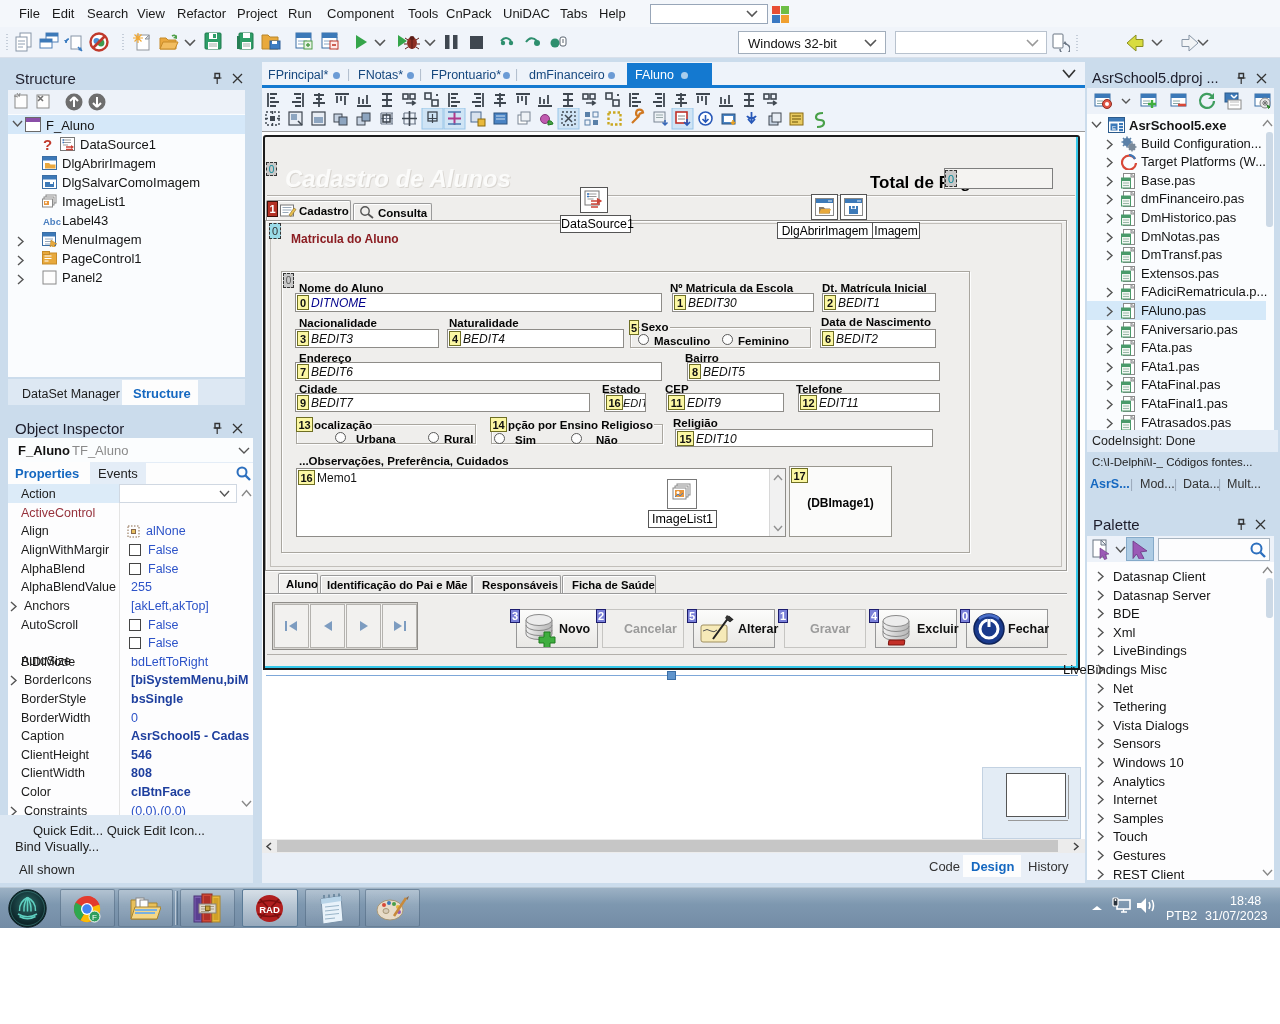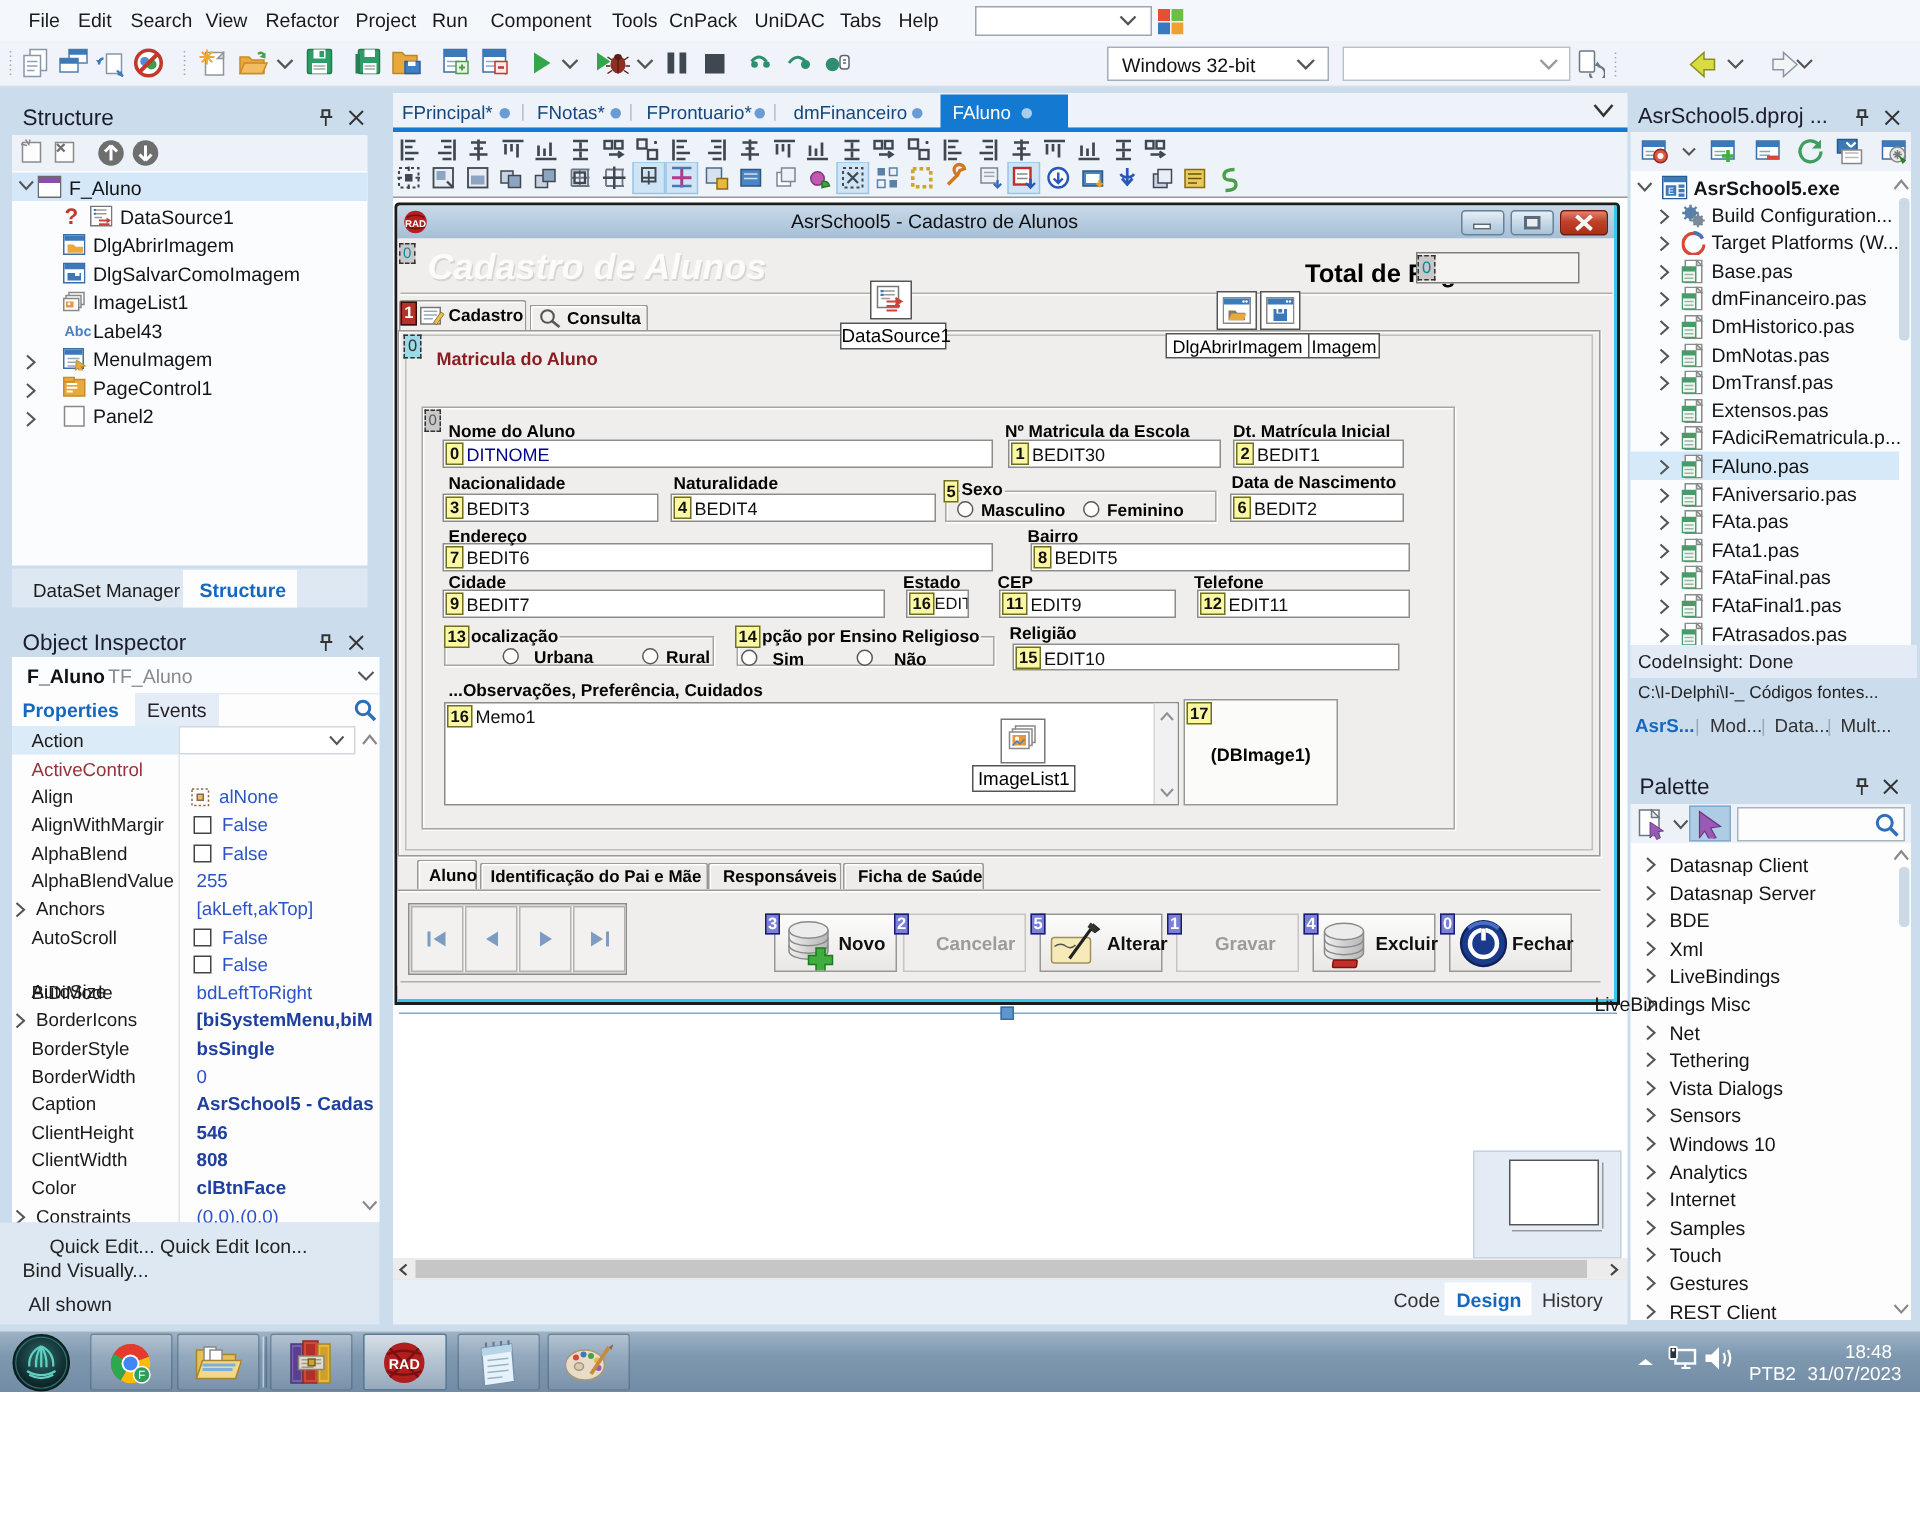--- a/index.html
+++ b/index.html
@@ -24,21 +24,21 @@
 .doctab { position:absolute; top:6px; font-size:12.5px; color:#15477e; }
 .tabdot { position:absolute; width:7px; height:7px; border-radius:50%; background:#6b9bd5; top:10px; }
 .tabsep { position:absolute; top:6px; color:#b0bccc; font-size:12px; }
 #designtools { left:262px; top:88px; width:823px; height:43px; background:#eef3fa; }
 #canvas { left:262px; top:132px; width:823px; height:707px; background:#ffffff; }
 
 #formwin { left:263px; top:135px; width:817px; height:535px; border:2px solid #1c1c1c; border-radius:3px 3px 0 0; background:#efeeec; }
 #ftitle { left:0px; top:0px; width:813px; height:22px; background:linear-gradient(#c9d9e9,#a5bfd6); border-radius:2px 2px 0 0; }
 #fclient { left:0px; top:22px; width:813px; height:509px; background:#efeeec; }
 .flabel { position:absolute; font-weight:bold; font-size:11.5px; color:#050505; white-space:nowrap; z-index:3; }
-.fedit { position:absolute; background:#fff; border:1px solid #8e8c88; font-size:12px; color:#111; white-space:nowrap; overflow:hidden; }
+.fedit { position:absolute; background:#fff; border:1px solid #8e8c88; font-size:12px; color:#111; white-space:nowrap; overflow:hidden;font-style:italic; }
 .ytag { position:absolute; background:#fbf7a3; border:1px solid #6e6e24; font-size:11px; font-weight:bold; color:#111; text-align:center; line-height:14px; z-index:5; }
 .btag { position:absolute; background:#7a80d8; border:1px solid #1c1c6e; font-size:11px; font-weight:bold; color:#fff; text-align:center; line-height:13px; z-index:5; }
 .gbox { position:absolute; border:1px solid #a9a69f; box-shadow:1px 1px 0 #fdfdfd inset, 1px 1px 0 #fdfdfd; }
 .radio { position:absolute; width:11px; height:11px; border:1px solid #5a5a5a; border-radius:50%; background:#fdfdfd; }
 .rlabel { position:absolute; font-weight:bold; font-size:11.5px; color:#050505; white-space:nowrap; }
 .nvbox { position:absolute; background:#fff; border:1px solid #555; }
 .nvlabel { position:absolute; background:#fff; border:1px solid #555; font-size:12.5px; color:#000; text-align:center; white-space:nowrap; }
 .btn { position:absolute; background:linear-gradient(#fcfcfb,#e9e8e5); border:1px solid #979797; font-weight:bold; font-size:12.5px; color:#101010; }
 .btn.dis { background:#f0efed; border:1px solid #c6c5c2; color:#9b9b9b; }
 
@@ -663,37 +663,20 @@
         <path d="M2 1 L6 4.5 L2 8" stroke="#444" stroke-width="1.5" fill="none"></path>
       </svg>
 
   <div class="abs" style="left:262px;top:853px;width:823px;height:30px;background:#e9eff7;"></div>
   <span class="abs" style="left:929px;top:859px;font-size:13px;color:#333;">Code</span>
   <div class="abs" style="left:963px;top:855px;width:58px;height:22px;background:#fdfdfd;"></div>
   <span class="abs" style="left:971px;top:859px;font-size:13px;font-weight:bold;color:#1568c0;">Design</span>
   <span class="abs" style="left:1028px;top:859px;font-size:13px;color:#333;">History</span>
 </div>
 <div class="abs" id="formwin">
-  <div class="abs" id="ftitle">
-    <svg class="abs" style="left:4px;top:3px;" width="16" height="16">
-          <circle cx="8" cy="8" r="7.5" fill="#b41f1f"></circle>
-          <path d="M2 5 q6 -3 12 0 M2 11 q6 3 12 0" stroke="#7a0f0f" fill="none"></path>
-          <text x="8" y="11" font-size="6.5" font-weight="bold" fill="#fff" text-anchor="middle" font-family="Liberation Sans">RAD</text>
-        </svg>
-    <span class="abs" style="left:158px;top:3px;width:400px;text-align:center;font-size:13px;color:#101010;">AsrSchool5 - Cadastro de Alunos</span>
-    <div class="abs" style="left:709px;top:3px;width:29px;height:17px;background:linear-gradient(#e6eef6,#a9c2d8);border:1px solid #68829a;border-radius:3px;"></div>
-    <div class="abs" style="left:717px;top:12px;width:12px;height:4px;background:#f4f6f8;border:1px solid #5a6a7a;"></div>
-    <div class="abs" style="left:742px;top:3px;width:29px;height:17px;background:linear-gradient(#e6eef6,#a9c2d8);border:1px solid #68829a;border-radius:3px;"></div>
-    <div class="abs" style="left:751px;top:7px;width:11px;height:9px;background:#e8edf2;border:2px solid #5a6a7a;"></div>
-    <div class="abs" style="left:775px;top:3px;width:32px;height:17px;background:linear-gradient(#e2836e,#c04028 45%,#aa3018);border:1px solid #6e1a0e;border-radius:3px;"></div>
-    <svg class="abs" style="left:784px;top:6px;" width="14" height="11">
-          <path d="M2 1 L12 10 M12 1 L2 10" stroke="#fff" stroke-width="2.6"></path>
-          <path d="M2 1 L12 10 M12 1 L2 10" stroke="#f8f8f8" stroke-width="1.6"></path>
-        </svg>
-  </div>
   <div class="abs" id="fclient">
 
     <div class="abs" style="left:811px;top:-22px;width:2px;height:531px;background:#35c8ea;"></div>
     <div class="abs" style="left:0px;top:507px;width:813px;height:2px;background:#35c8ea;"></div>
 
     <div class="abs" style="left:1px;top:3px;width:11px;height:14px;background:#c8c8c8;border:1px dashed #333;font-size:10px;color:#0a8a9a;text-align:center;line-height:13px;">0</div>
     <span class="abs" style="left:20px;top:6px;font-size:24px;font-weight:bold;font-style:italic;color:#fbfbfa;text-shadow:1px 1px 0 #d8d5d0;white-space:nowrap;">Cadastro de Alunos</span>
     <div class="abs" style="left:2px;top:36px;width:808px;height:1px;background:#b2afaa;"></div>
     <div class="abs" style="left:2px;top:37px;width:808px;height:1px;background:#fcfcfc;"></div>
     <span class="abs" style="left:605px;top:14px;font-size:17px;font-weight:bold;color:#000000;">Total de Reg.</span>

